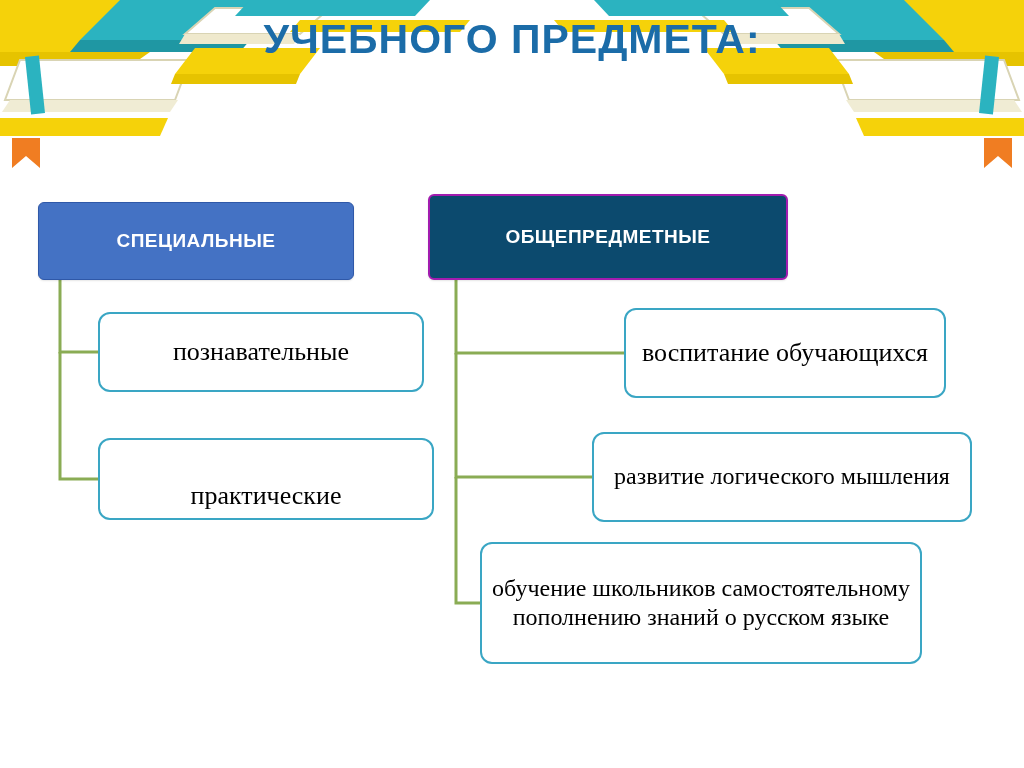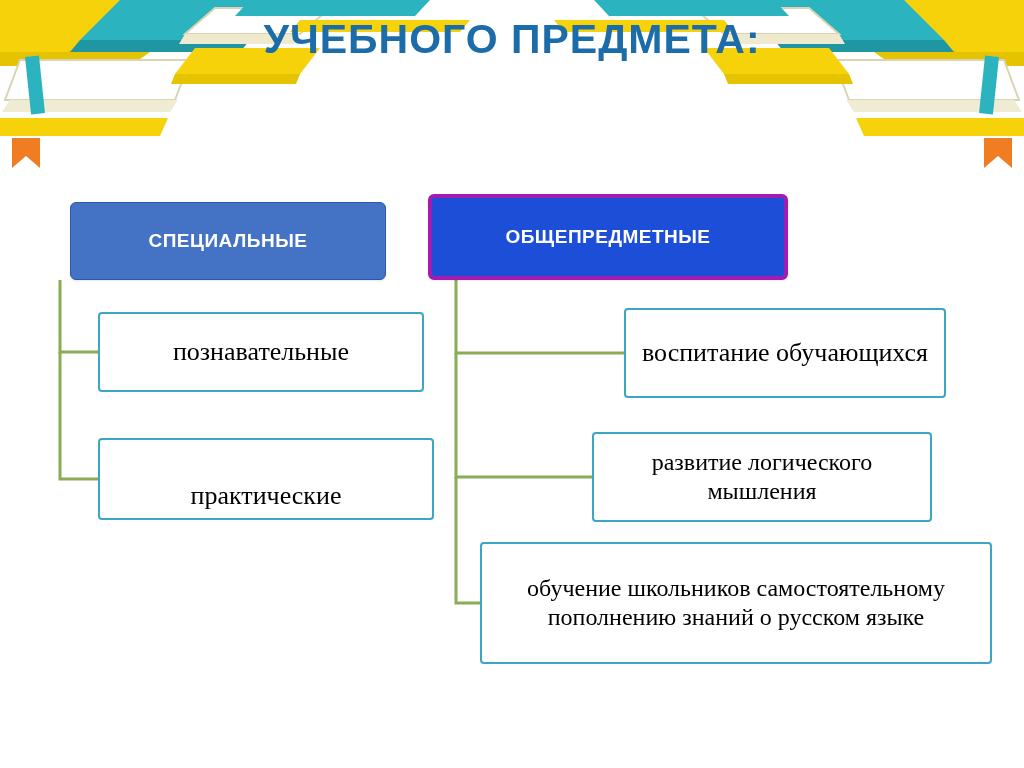--- a/index.html
+++ b/index.html
@@ -75,47 +75,47 @@
     font-size: 19px;
     color: #ffffff;
     letter-spacing: 0.5px;
     box-shadow: 0 1px 2px rgba(0,0,0,0.10);
   }
   .head.blue {
     background: #4472c4;
     border: 1px solid #2f58a8;
   }
   .head.green {
-    background: #1d4ed8;
-    border: 4px solid #a21caf;
+    background: #0c4a6e;
+    border: 2px solid #a21caf;
   }
 
   .leaf {
     background: #ffffff;
     border: 2px solid #3aa6c4;
-    border-radius: 4px;
+    border-radius: 12px;
     color: #000000;
     font-size: 26px;
     line-height: 1.22;
     padding: 6px 10px;
   }
   .leaf.small {
     font-size: 24px;
   }
 
   
-  #head-special { left: 38px;  top: 30px;  width: 316px; height: 78px; margin-left: 32px; }
+  #head-special { left: 38px;  top: 30px;  width: 316px; height: 78px; }
   #leaf-cognitive { left: 98px; top: 140px; width: 326px; height: 80px; }
   #leaf-practical { left: 98px; top: 266px; width: 336px; height: 82px; align-items: flex-end; }
 
   
   #head-general { left: 428px; top: 22px; width: 360px; height: 86px; }
   #leaf-upbringing { left: 624px; top: 136px; width: 322px; height: 90px; }
-  #leaf-logic { left: 592px; top: 260px; width: 340px; height: 90px; justify-content: flex-end; }
-  #leaf-selfstudy { left: 480px; top: 370px; width: 512px; height: 122px; }
+  #leaf-logic { left: 592px; top: 260px; width: 380px; height: 90px; }
+  #leaf-selfstudy { left: 480px; top: 370px; width: 442px; height: 122px; }
 </style>
 </head>
 <body>
 
 <div id="slide">
 
   <div class="deco-band">
     <svg class="bg" viewBox="0 0 1024 172" preserveAspectRatio="none">
 
       <g>

